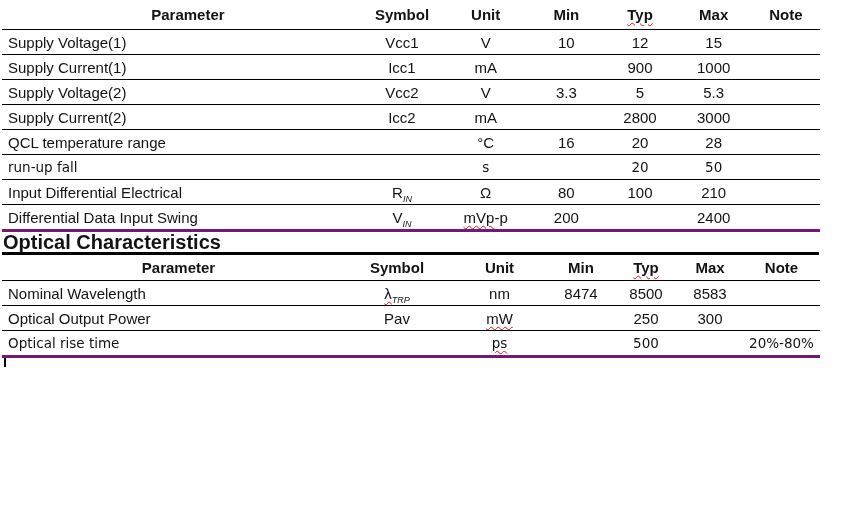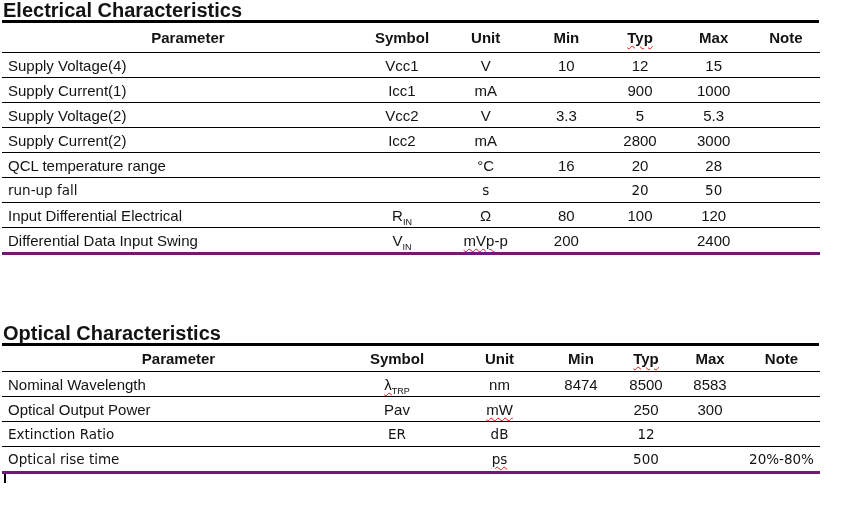--- a/index.html
+++ b/index.html
@@ -22,21 +22,20 @@
     margin: 0;
     padding: 0 0 0 1px;
     width: 816px;
     font-size: 20px;
     line-height: 20px;
     font-weight: 700;
     border-bottom: 3px solid #000;
     white-space: nowrap;
   }
   .section-title.optical {
-    margin-top: 68px;
   }
   table.char-table {
     border-collapse: collapse;
     table-layout: fixed;
     width: 818px;
   }
   .char-table th, .char-table td {
     padding: 0;
     white-space: nowrap;
     overflow: hidden;
@@ -68,41 +67,41 @@
     text-align: left;
     padding-left: 6px;
   }
   .char-table tr.alt-font td {
     font-family: "DejaVu Sans", sans-serif;
     font-size: 13.5px;
   }
   .char-table sub {
     font-size: 9px;
     line-height: 0;
+    font-style: italic;
   }
   .sq {
     text-decoration-line: underline;
     text-decoration-style: wavy;
     text-decoration-color: #ee1111;
     text-decoration-thickness: 1px;
     text-underline-offset: 2px;
   }
   .partial-frame {
     width: 0;
     height: 9px;
     margin-left: 2px;
     border-left: 2px solid #000;
   }
 </style>
 </head>
 <body>
 
 <div class="page">
 
-  <h2 class="section-title">Electrical Characteristics</h2>
 
   <table class="char-table elec">
     <colgroup>
       <col style="width:358px">
         <col style="width:82px">
         <col style="width:85px">
       <col style="width:76px">
         <col style="width:71px">
         <col style="width:76px">
       <col style="width:68px">
@@ -113,21 +112,21 @@
           <th><span>Symbol</span></th>
           <th><span>Unit</span></th>
           <th><span>Min</span></th>
           <th><span class="sq">Typ</span></th>
           <th><span>Max</span></th>
           <th><span>Note</span></th>
         </tr>
       </thead>
     <tbody>
         <tr>
-          <td><span>Supply Voltage(4)</span></td>
+          <td><span>Supply Voltage(1)</span></td>
           <td><span>Vcc1</span></td>
           <td><span>V</span></td>
           <td><span>10</span></td>
           <td><span>12</span></td>
           <td><span>15</span></td>
           <td><span></span></td>
         </tr>
         <tr>
           <td><span>Supply Current(1)</span></td>
           <td><span>Icc1</span></td>
@@ -172,21 +171,21 @@
           <td><span>20</span></td>
           <td><span>50</span></td>
           <td><span></span></td>
         </tr>
         <tr>
           <td><span>Input Differential Electrical</span></td>
           <td><span>R</span><sub>IN</sub></td>
           <td><span>Ω</span></td>
           <td><span>80</span></td>
           <td><span>100</span></td>
-          <td><span>120</span></td>
+          <td><span>210</span></td>
           <td><span></span></td>
         </tr>
         <tr>
           <td><span>Differential Data Input Swing</span></td>
           <td><span>V</span><sub>IN</sub></td>
           <td><span class="sq">mVp</span><span>-p</span></td>
           <td><span>200</span></td>
           <td><span></span></td>
           <td><span>2400</span></td>
           <td><span></span></td>
@@ -230,29 +229,20 @@
         <tr>
           <td><span>Optical Output Power</span></td>
           <td><span>Pav</span></td>
           <td><span class="sq">mW</span></td>
           <td><span></span></td>
           <td><span>250</span></td>
           <td><span>300</span></td>
           <td><span></span></td>
         </tr>
         <tr class="alt-font">
-          <td><span>Extinction Ratio</span></td>
-          <td><span>ER</span></td>
-          <td><span>dB</span></td>
-          <td><span></span></td>
-          <td><span>12</span></td>
-          <td><span></span></td>
-          <td><span></span></td>
-        </tr>
-        <tr class="alt-font">
           <td><span>Optical rise time</span></td>
           <td><span></span></td>
           <td><span class="sq">ps</span></td>
           <td><span></span></td>
           <td><span>500</span></td>
           <td><span></span></td>
           <td><span>20%-80%</span></td>
         </tr>
       </tbody>
   </table>

